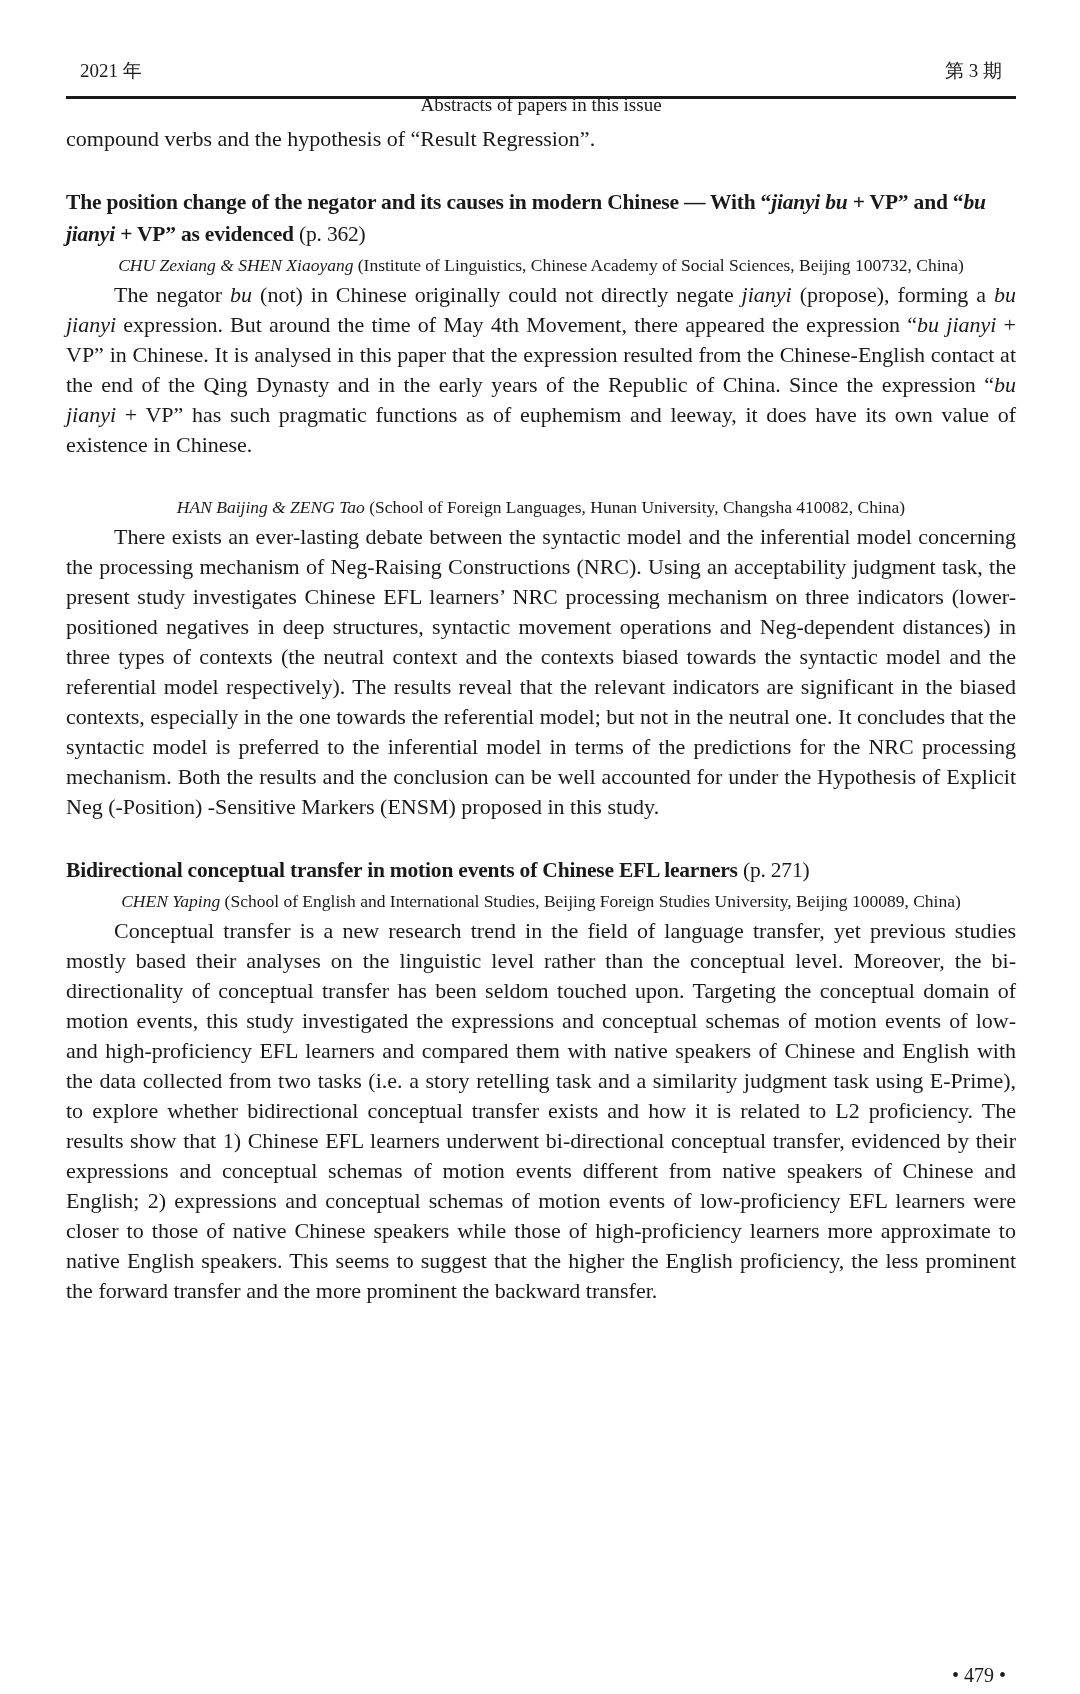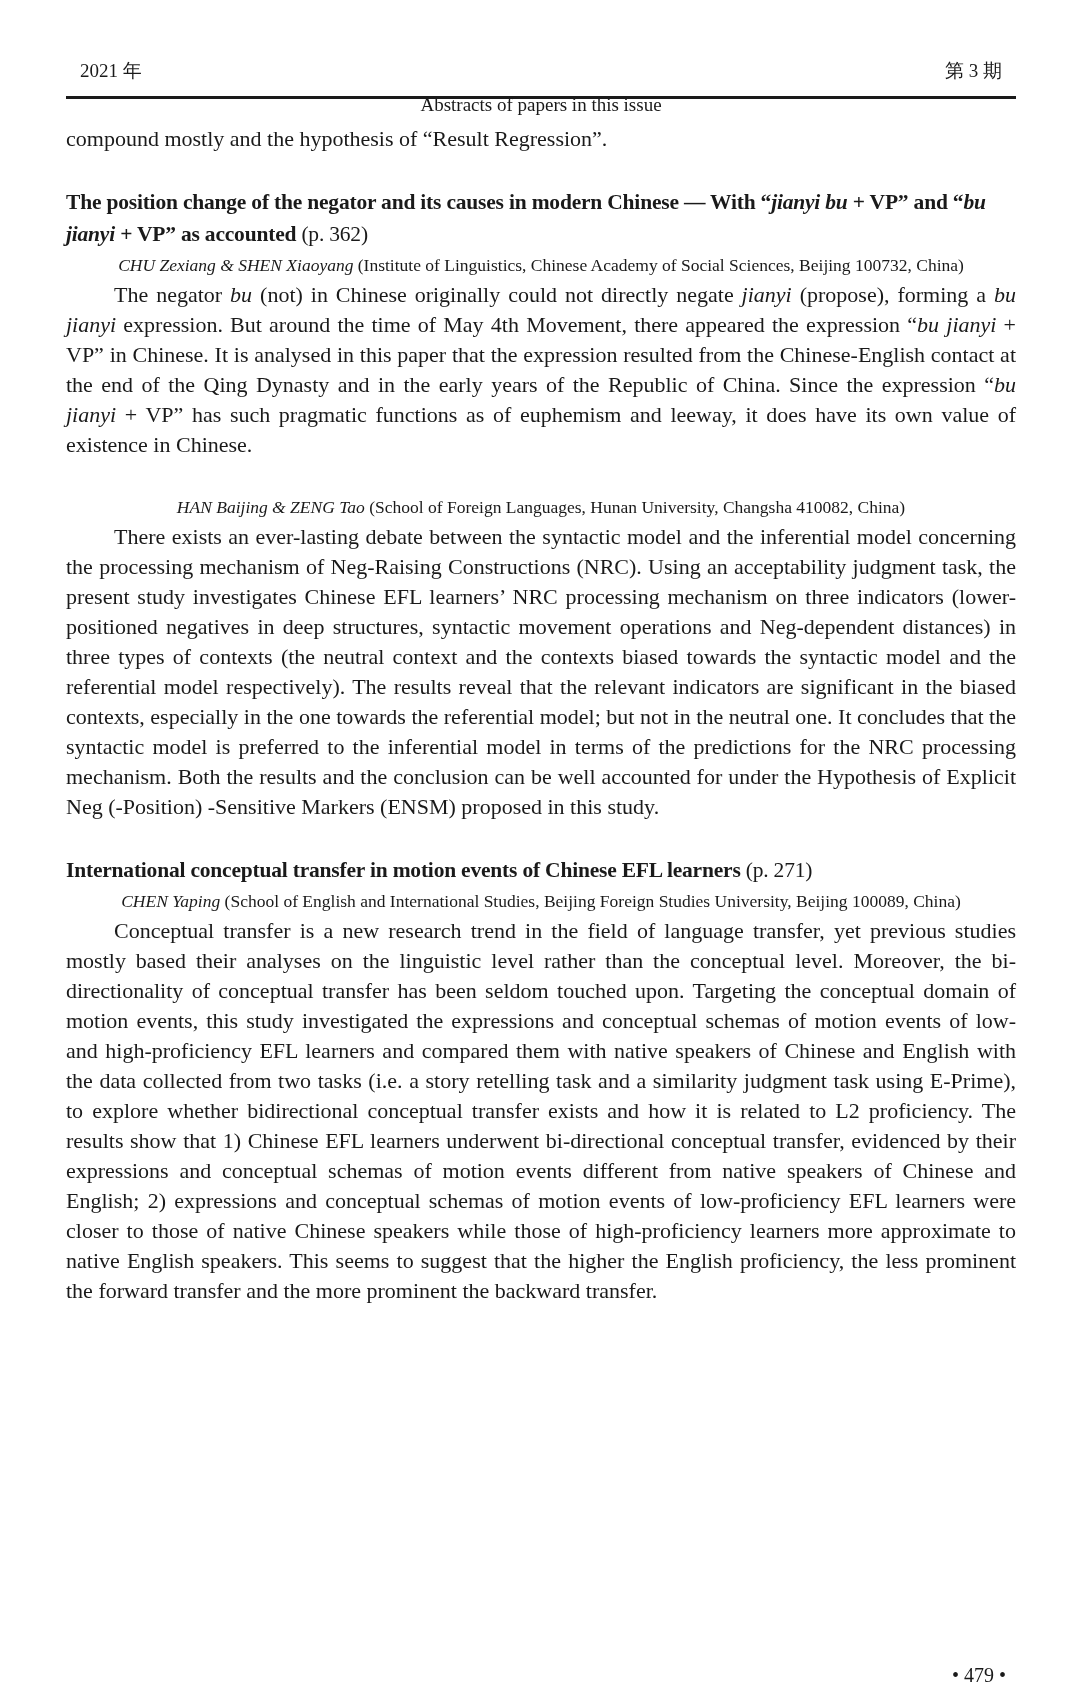--- a/index.html
+++ b/index.html
@@ -47,33 +47,33 @@
 <body>
 
 <div class="header">
   <span class="left">2021 年</span>
   <span class="center">Abstracts of papers in this issue</span>
   <span class="right">第 3 期</span>
 </div>
 <div class="rule"></div>
 
 <div class="content">
-  <p class="cont-line">compound mostly and the hypothesis of “Result Regression”.</p>
+  <p class="cont-line">compound verbs and the hypothesis of “Result Regression”.</p>
 
   <div class="section">
-    <p class="title"><span>The position change of the negator and its causes in modern Chinese — With “</span><i>jianyi bu</i><span> + VP” and  “</span><i>bu jianyi</i><span> + VP” as accounted</span><span class="pg"> (p. 362)</span></p>
+    <p class="title"><span>The position change of the negator and its causes in modern Chinese — With “</span><i>jianyi bu</i><span> + VP” and  “</span><i>bu jianyi</i><span> + VP” as evidenced</span><span class="pg"> (p. 362)</span></p>
     <p class="authors"><span class="name">CHU Zexiang &amp; SHEN Xiaoyang</span><span> (Institute of Linguistics, Chinese Academy of Social Sciences, Beijing 100732, China)</span></p>
     <p class="abstract"><span>The negator </span><i>bu</i><span> (not) in Chinese originally could not directly negate </span><i>jianyi</i><span> (propose), forming a </span><i>bu jianyi</i><span> expression. But around the time of May 4th Movement, there appeared the expression “</span><i>bu jianyi</i><span> + VP” in Chinese. It is analysed in this paper that the expression resulted from the Chinese-English contact at the end of the Qing Dynasty and in the early years of the Republic of China. Since the expression “</span><i>bu jianyi</i><span> + VP” has such pragmatic functions as of euphemism and leeway, it does have its own value of existence in Chinese.</span></p>
   </div>
 
   <div class="section">
     <p class="authors"><span class="name">HAN Baijing &amp; ZENG Tao</span><span> (School of Foreign Languages, Hunan University, Changsha 410082, China)</span></p>
     <p class="abstract">There exists an ever-lasting debate between the syntactic model and the inferential model concerning the processing mechanism of Neg-Raising Constructions (NRC). Using an acceptability judgment task, the present study investigates Chinese EFL learners’ NRC processing mechanism on three indicators (lower-positioned negatives in deep structures, syntactic movement operations and Neg-dependent distances) in three types of contexts (the neutral context and the contexts biased towards the syntactic model and the referential model respectively). The results reveal that the relevant indicators are significant in the biased contexts, especially in the one towards the referential model; but not in the neutral one. It concludes that the syntactic model is preferred to the inferential model in terms of the predictions for the NRC processing mechanism. Both the results and the conclusion can be well accounted for under the Hypothesis of Explicit Neg (-Position) -Sensitive Markers (ENSM) proposed in this study.</p>
   </div>
 
   <div class="section">
-    <p class="title"><span>International conceptual transfer in motion events of Chinese EFL learners</span><span class="pg"> (p. 271)</span></p>
+    <p class="title"><span>Bidirectional conceptual transfer in motion events of Chinese EFL learners</span><span class="pg"> (p. 271)</span></p>
     <p class="authors"><span class="name">CHEN Yaping</span><span> (School of English and International Studies, Beijing Foreign Studies University, Beijing 100089, China)</span></p>
     <p class="abstract">Conceptual transfer is a new research trend in the field of language transfer, yet previous studies mostly based their analyses on the linguistic level rather than the conceptual level. Moreover, the bi-directionality of conceptual transfer has been seldom touched upon. Targeting the conceptual domain of motion events, this study investigated the expressions and conceptual schemas of motion events of low- and high-proficiency EFL learners and compared them with native speakers of Chinese and English with the data collected from two tasks (i.e. a story retelling task and a similarity judgment task using E-Prime), to explore whether bidirectional conceptual transfer exists and how it is related to L2 proficiency. The results show that 1) Chinese EFL learners underwent bi-directional conceptual transfer, evidenced by their expressions and conceptual schemas of motion events different from native speakers of Chinese and English; 2) expressions and conceptual schemas of motion events of low-proficiency EFL learners were closer to those of native Chinese speakers while those of high-proficiency learners more approximate to native English speakers. This seems to suggest that the higher the English proficiency, the less prominent the forward transfer and the more prominent the backward transfer.</p>
   </div>
 </div>
 
 <div class="pagenum">• 479 •</div>
 
 </body></html>

